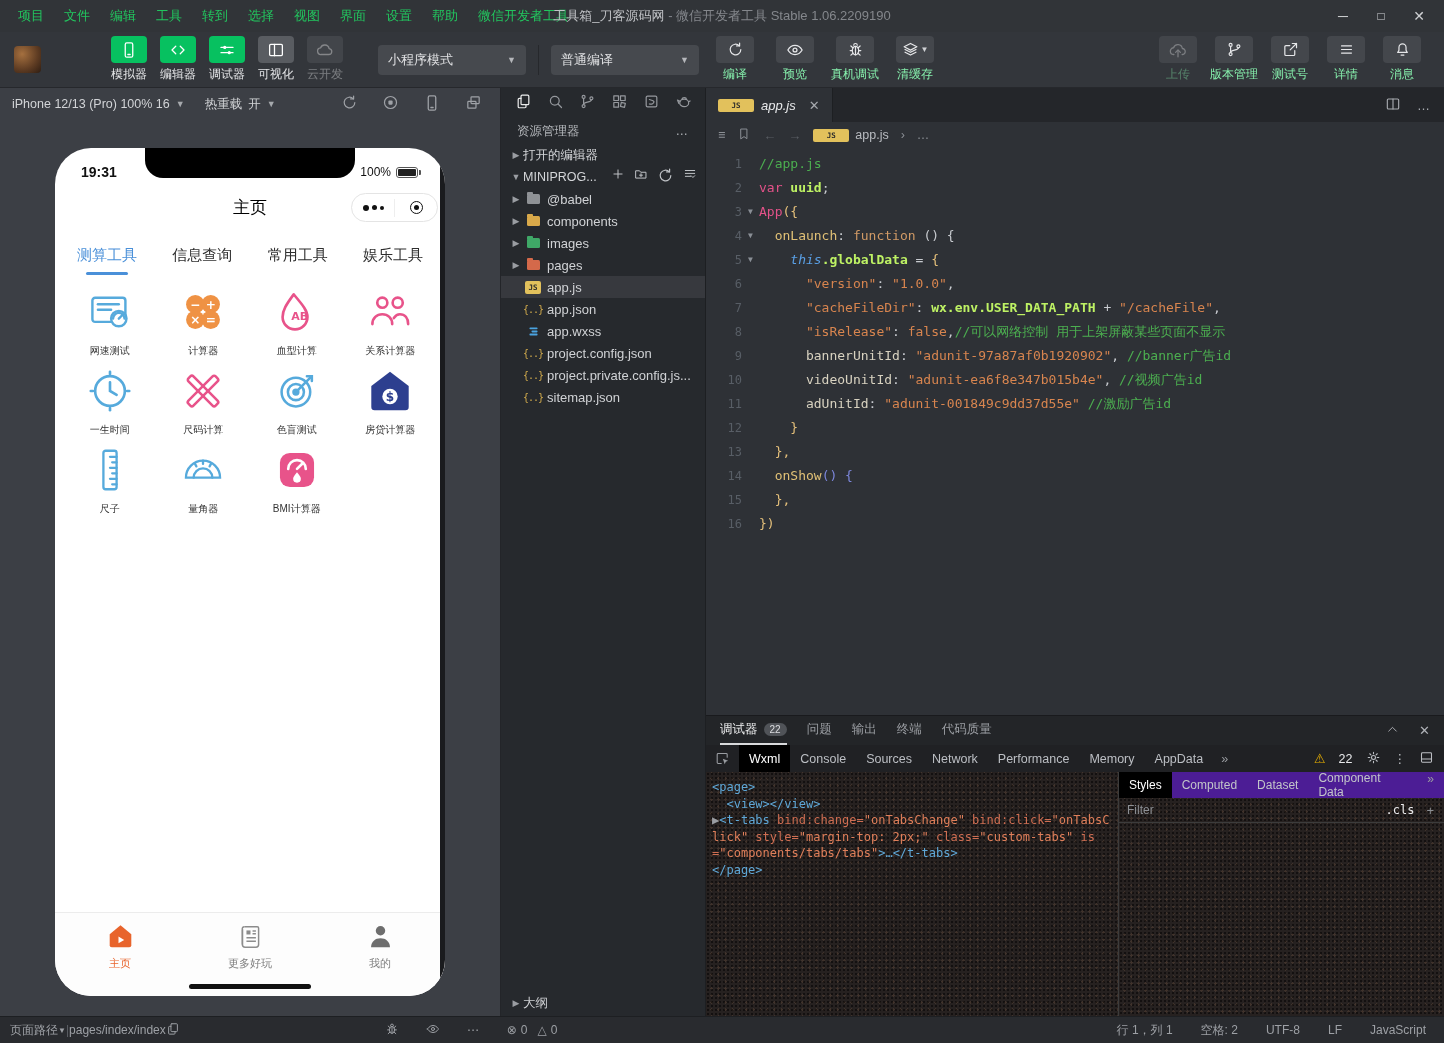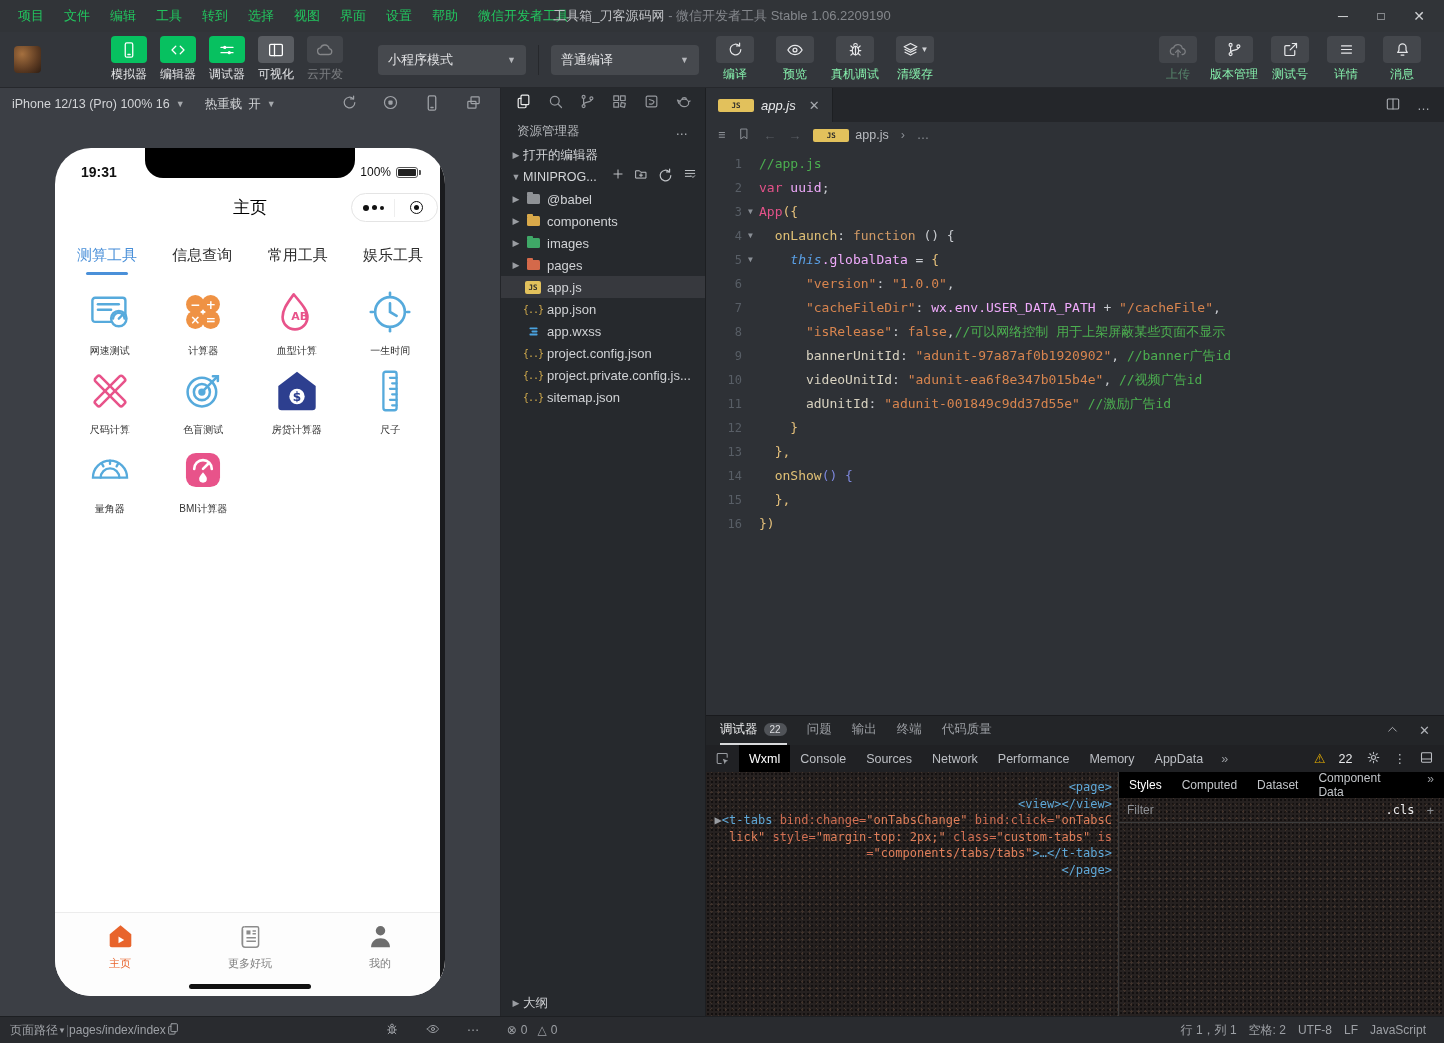--- a/index.html
+++ b/index.html
@@ -118,61 +118,61 @@
   .ed-crumb { height:26px; display:flex; align-items:center; gap:12px; padding:0 12px; color:#8c9096; font-size:12.5px; flex:none; }
   .ed-crumb .dimarr { color:#5a5e64; font-size:13px; }
   .ed-crumb .crumbfile { color:#b9bcc1; display:flex; align-items:center; gap:6px; }
   .ed-code { flex:1; font-family:"DejaVu Sans Mono",monospace; font-size:13px; line-height:24px; padding-top:4px; overflow:hidden; }
   .cl { display:flex; }
   .cl .ln { width:36px; text-align:right; color:#585e66; font-size:12px; flex:none; }
   .cl .fold { width:17px; text-align:center; color:#8a8f96; font-size:8px; flex:none; }
   .cl .ct { white-space:pre; }
   .tk-com{color:#4caf50;} .tk-kw{color:#e45289;} .tk-fn{color:#e0c076;} .tk-fnkw{color:#d19a66;}
   .tk-this{color:#5aa0e6;font-style:italic;} .tk-str{color:#d8854f;} .tk-bool{color:#d8854f;}
-  .tk-id{color:#f0abfc;} .tk-prop{color:#d8d2c0;} .tk-pun{color:#c8cbd0;} .tk-by{color:#e5c07b;} .tk-bp{color:#7d87dc;}
+  .tk-id{color:#bef264;font-weight:bold;} .tk-prop{color:#d8d2c0;} .tk-pun{color:#c8cbd0;} .tk-by{color:#e5c07b;} .tk-bp{color:#7d87dc;}
 
   
   .dbg { height:301px; flex:none; border-top:1px solid #191a1d; display:flex; flex-direction:column; background:#232528; }
   .dbg-head { height:29px; display:flex; align-items:center; padding:0 14px; gap:20px; flex:none; }
   .dbg-tab { color:#9b9ea3; font-size:12.5px; height:100%; display:flex; align-items:center; gap:6px; border-bottom:2px solid transparent; }
   .dbg-tab.active { color:#f0f1f2; border-bottom-color:#d8d9db; }
   .dbg-badge { background:#505358; color:#dcdde0; font-size:10px; border-radius:9px; padding:1px 6px; }
   .dbg-head-right { margin-left:auto; display:flex; gap:20px; color:#b0b3b8; align-items:center; }
   .dt-row { height:27px; background:#202124; display:flex; align-items:center; font-size:12.5px; color:#bcbfc4; flex:none; }
   .dt-inspect { padding:0 9px; color:#9a9da2; display:flex; }
   .dt-tab { padding:0 10px; height:100%; display:flex; align-items:center; }
   .dt-tab.active { background:#000; color:#fff; }
   .dt-more { padding:0 8px; color:#9a9da2; }
   .dt-right { margin-left:auto; display:flex; align-items:center; gap:13px; padding-right:10px; }
   .warn-tri { color:#e8b000; font-size:13px; }
   .warn-num { color:#e9eaec; }
   .dt-body { flex:1; display:flex; min-height:0; }
   .noise { background-color:#262120;
     background-image:radial-gradient(rgba(0,0,0,.5) 1px, transparent 1.2px), radial-gradient(rgba(120,90,70,.30) 1px, transparent 1.2px);
     background-size:4px 4px, 7px 7px; background-position:0 0, 2px 3px; }
-  .wxml { flex:1; padding:7px 6px; font-family:"DejaVu Sans Mono",monospace; font-size:12px; line-height:16.5px; min-width:0;text-align:right; }
+  .wxml { flex:1; padding:7px 6px; font-family:"DejaVu Sans Mono",monospace; font-size:12px; line-height:16.5px; min-width:0; }
   .wl { white-space:pre-wrap; word-break:break-all; }
   .wx-tag{color:#5fa8d8;} .wx-attr{color:#cf6e52;} .wx-val{color:#e07f5a;} .wx-arrow{color:#9a9da2;}
   .styles { width:326px; flex:none; border-left:1px solid #3c3c3c; display:flex; flex-direction:column; }
-  .st-tabs { height:26px; display:flex; font-size:12px; color:#c2c5c9; background:#000000; flex:none; }
+  .st-tabs { height:26px; display:flex; font-size:12px; color:#c2c5c9; background:#4c1d95; flex:none; }
   .st-tab { padding:0 10px; height:100%; display:flex; align-items:center; }
   .st-tab.active { background:#000; color:#fff; }
   .st-more { margin-left:auto; padding:0 10px; color:#9a9da2; }
   .st-filter { height:25px; display:flex; align-items:center; font-size:12px; border-bottom:1px solid #3c3c3c; flex:none; }
   .st-filter .ph { color:#8d9095; padding-left:8px; }
   .st-cls { margin-left:auto; color:#ececee; font-family:"DejaVu Sans Mono",monospace; font-size:12px; }
   .st-plus { color:#8d9095; padding:0 10px 0 12px; font-size:13px; }
   .st-rest { flex:1; }
 
   
   .statusbar { height:27px; background:#292b2f; border-top:1px solid #1d1f22; display:flex; align-items:center; padding:0 10px; font-size:12px; color:#9da0a5; flex:none; }
   .sb-left { display:flex; align-items:center; }
   .sb-mid { display:flex; align-items:center; gap:27px; margin-left:205px; }
   .sb-counts { display:flex; align-items:center; gap:4px; margin-left:28px; }
-  .sb-right { margin-left:auto; display:flex; align-items:center; gap:12px; padding-right:8px; }
+  .sb-right { margin-left:auto; display:flex; align-items:center; gap:28px; padding-right:8px; }
   .sb-caret { font-size:8px; }
   .sb-sep { color:#5c6066; }
 </style>
 </head>
 <body>
 
 <div class="app">
 
   <div class="menubar">
     <div class="menu-items" id="menu-items">
@@ -454,20 +454,31 @@
               <div class="p-lbl">计算器</div>
             </div>
             <div class="p-cell">
               <div class="p-ico">
                 <svg viewBox="0 0 40 40" fill="none" stroke="#e8538a" stroke-width="2.4" stroke-linejoin="round">
                   <path d="M17 4c8 9.5 12.5 14.5 12.5 20.5a11.3 11.3 0 0 1-22.6 0C6.9 18.5 10 13.5 17 4z"></path>
                   <text x="22.5" y="27" font-size="10" font-weight="bold" fill="#e8538a" stroke="none" text-anchor="middle" font-family="DejaVu Sans,sans-serif">AB</text>
                 </svg>
               </div>
               <div class="p-lbl">血型计算</div>
+            </div>
+            <div class="p-cell">
+              <div class="p-ico">
+                <svg viewBox="0 0 40 40" fill="none" stroke="#e8538a" stroke-width="2.4" stroke-linecap="round">
+                  <circle cx="13" cy="11.5" r="4.6"></circle>
+                  <circle cx="27" cy="11.5" r="4.6"></circle>
+                  <path d="M4 31c0-5.5 4-9 9-9s9 3.5 9 9"></path>
+                  <path d="M23.5 25.5c1.3-2 2.8-3.5 5.5-3.5 4.5 0 7.5 3.5 7.5 9"></path>
+                </svg>
+              </div>
+              <div class="p-lbl">关系计算器</div>
             </div>
             <div class="p-cell">
               <div class="p-ico">
                 <svg viewBox="0 0 40 40" fill="none" stroke="#56aadc" stroke-width="2.4" stroke-linecap="round">
                   <circle cx="20" cy="20" r="13.5"></circle>
                   <polyline points="20,12 20,20 26,23.5"></polyline>
                   <line x1="20" y1="2.5" x2="20" y2="4.5"></line>
                   <line x1="20" y1="35.5" x2="20" y2="37.5"></line>
                   <line x1="2.5" y1="20" x2="4.5" y2="20"></line>
                   <line x1="35.5" y1="20" x2="37.5" y2="20"></line>

